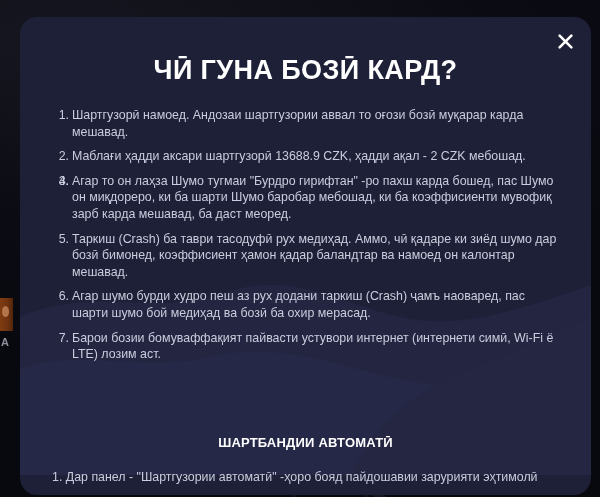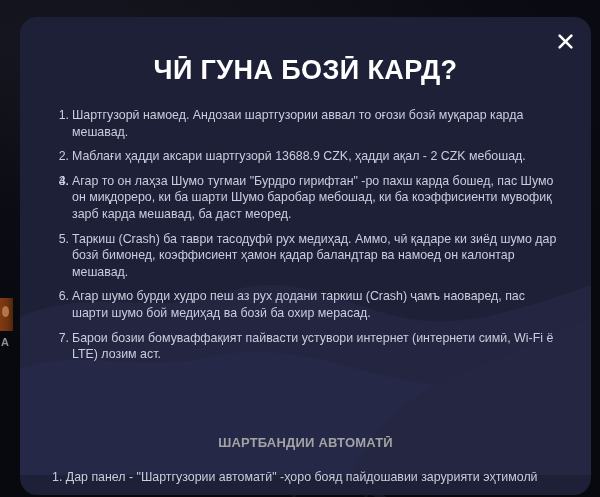--- a/index.html
+++ b/index.html
@@ -138,21 +138,21 @@
     color: #c9cddd;
   }
 
   #section-title {
     position: absolute;
     left: 0; right: 0;
     top: 418px;
     text-align: center;
     font-size: 13px;
     font-weight: 700;
-    color: #a3a3a3;
+    color: #ffffff;
     letter-spacing: .2px;
   }
 
   
   #clipped-text {
     position: absolute;
     left: 32px;
     top: 452px;
     width: 512px;
     font-size: 12.4px;

